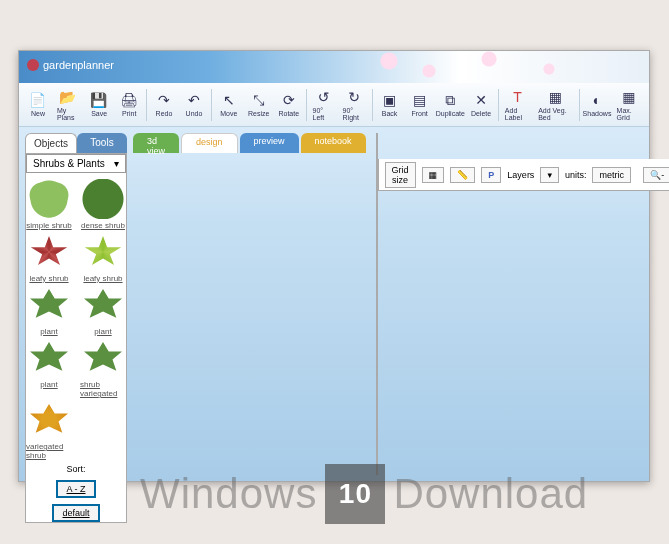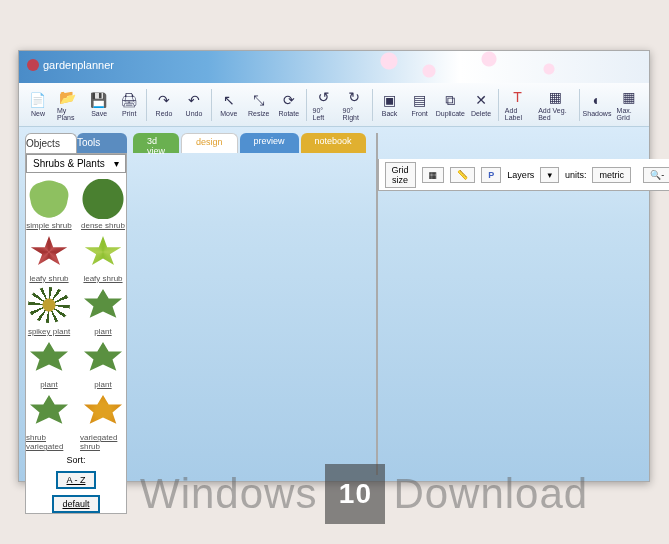--- a/index.html
+++ b/index.html
@@ -9,21 +9,21 @@
 .banner-flowers { position: absolute; right: 0; top: 0; width: 280px; height: 32px; background: radial-gradient(circle at 20px 10px, #fde 0 8px, transparent 9px), radial-gradient(circle at 60px 20px, #fde 0 6px, transparent 7px), radial-gradient(circle at 120px 8px, #fde 0 7px, transparent 8px), radial-gradient(circle at 180px 18px, #fde 0 5px, transparent 6px); }
 .brand { position: absolute; left: 8px; top: 8px; font-size: 11px; color: #fff; display: flex; align-items: center; gap: 4px; }
 .brand-icon { width: 12px; height: 12px; background: #c04050; border-radius: 50%; }
 .toolbar { height: 44px; background: linear-gradient(180deg, #fafcfe, #e4eef6); border-bottom: 1px solid #b8d0e0; display: flex; align-items: center; padding: 0 4px; gap: 0; }
 .tool-btn { display: flex; flex-direction: column; align-items: center; justify-content: center; padding: 2px 4px; min-width: 30px; cursor: pointer; font-size: 7px; color: #335; gap: 2px; }
 .tool-icon { width: 16px; height: 16px; display: flex; align-items: center; justify-content: center; font-size: 14px; }
 .sep { width: 1px; height: 32px; background: #c0d0dc; margin: 0 2px; }
 .content { display: flex; padding: 6px; gap: 6px; height: calc(100% - 76px); }
 .sidebar { width: 186px; display: flex; flex-direction: column; }
 .side-tabs { display: flex; height: 22px; }
-.side-tab { flex: 1; font-size: 10px; padding: 4px 0; border-radius: 6px 6px 0 0; cursor: pointer; }
+.side-tab { flex: 1; text-align: center; font-size: 10px; padding: 4px 0; border-radius: 6px 6px 0 0; cursor: pointer; }
 .side-tab.active { background: #fff; color: #333; border: 1px solid #aaa; border-bottom: none; }
 .side-tab.inactive { background: #5a8cc0; color: #fff; }
 .side-panel { flex: 1; background: #fff; border: 1px solid #aaa; display: flex; flex-direction: column; }
 .category-select { border: 1px solid #999; padding: 3px 6px; font-size: 10px; display: flex; justify-content: space-between; align-items: center; cursor: pointer; margin-bottom: 6px; }
 .plant-grid { flex: 1; display: grid; grid-template-columns: 1fr 1fr; gap: 2px 8px; overflow: hidden; }
 .plant-item { display: flex; flex-direction: column; align-items: center; font-size: 8px; color: #555; cursor: pointer; text-decoration: underline; }
 .plant-shape { width: 46px; height: 40px; margin-bottom: 2px; position: relative; }
 .shrub-simple { background: radial-gradient(circle at 50% 50%, #8ec060 0 18px, transparent 19px), radial-gradient(circle at 35% 40%, #8ec060 0 12px, transparent 13px), radial-gradient(circle at 65% 40%, #8ec060 0 12px, transparent 13px), radial-gradient(circle at 50% 60%, #8ec060 0 14px, transparent 15px); }
 .shrub-dense { background: radial-gradient(circle at 50% 50%, #4a8030 0 20px, transparent 21px); }
 .leafy-red::before { content: ''; position: absolute; inset: 4px; background: conic-gradient(#a03030, #c05050, #a03030, #c05050, #a03030, #c05050, #a03030, #c05050, #a03030); border-radius: 50%; clip-path: polygon(50% 0%, 61% 35%, 98% 35%, 68% 57%, 79% 91%, 50% 70%, 21% 91%, 32% 57%, 2% 35%, 39% 35%); }
@@ -187,24 +187,20 @@
             </div>
           <div class="plant-item">
               <div class="plant-shape leafy-red"></div>
               <span>leafy shrub</span>
             </div>
           <div class="plant-item">
               <div class="plant-shape leafy-lime"></div>
               <span>leafy shrub</span>
             </div>
           <div class="plant-item">
-              <div class="plant-shape spikey"></div>
-              <span>spikey plant</span>
-            </div>
-          <div class="plant-item">
               <div class="plant-shape plant-green"></div>
               <span>plant</span>
             </div>
           <div class="plant-item">
               <div class="plant-shape plant-green"></div>
               <span>plant</span>
             </div>
           <div class="plant-item">
               <div class="plant-shape plant-green"></div>
               <span>plant</span>

